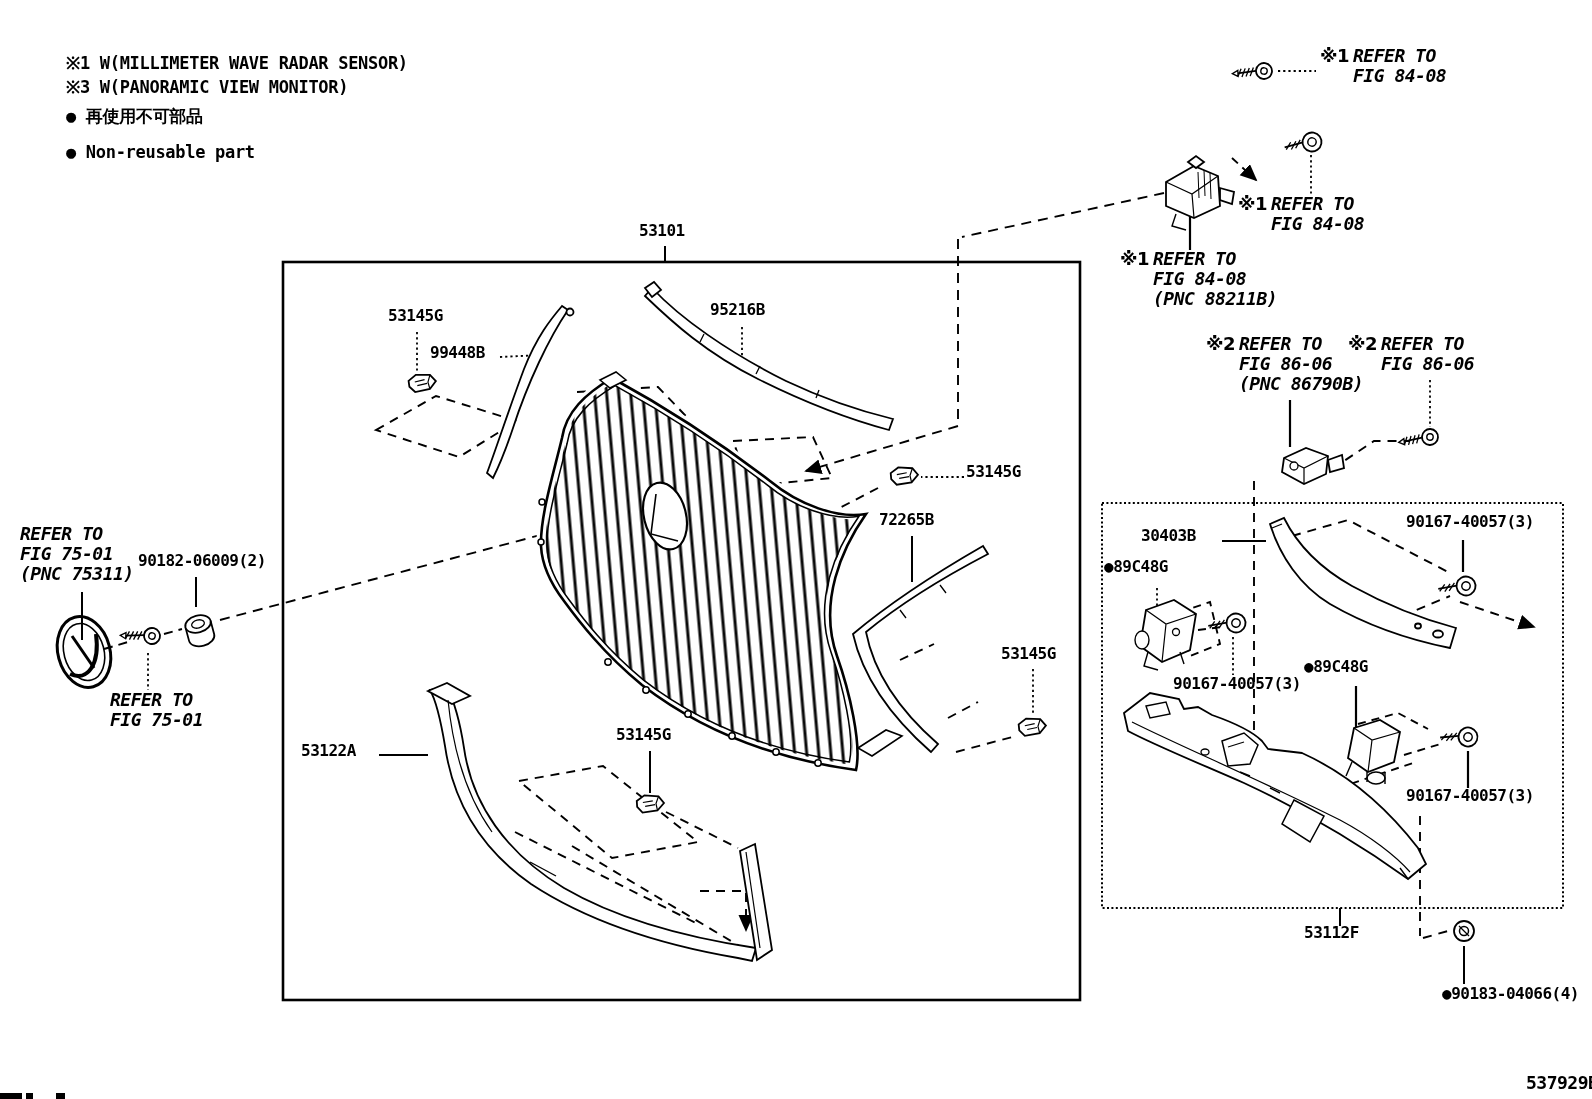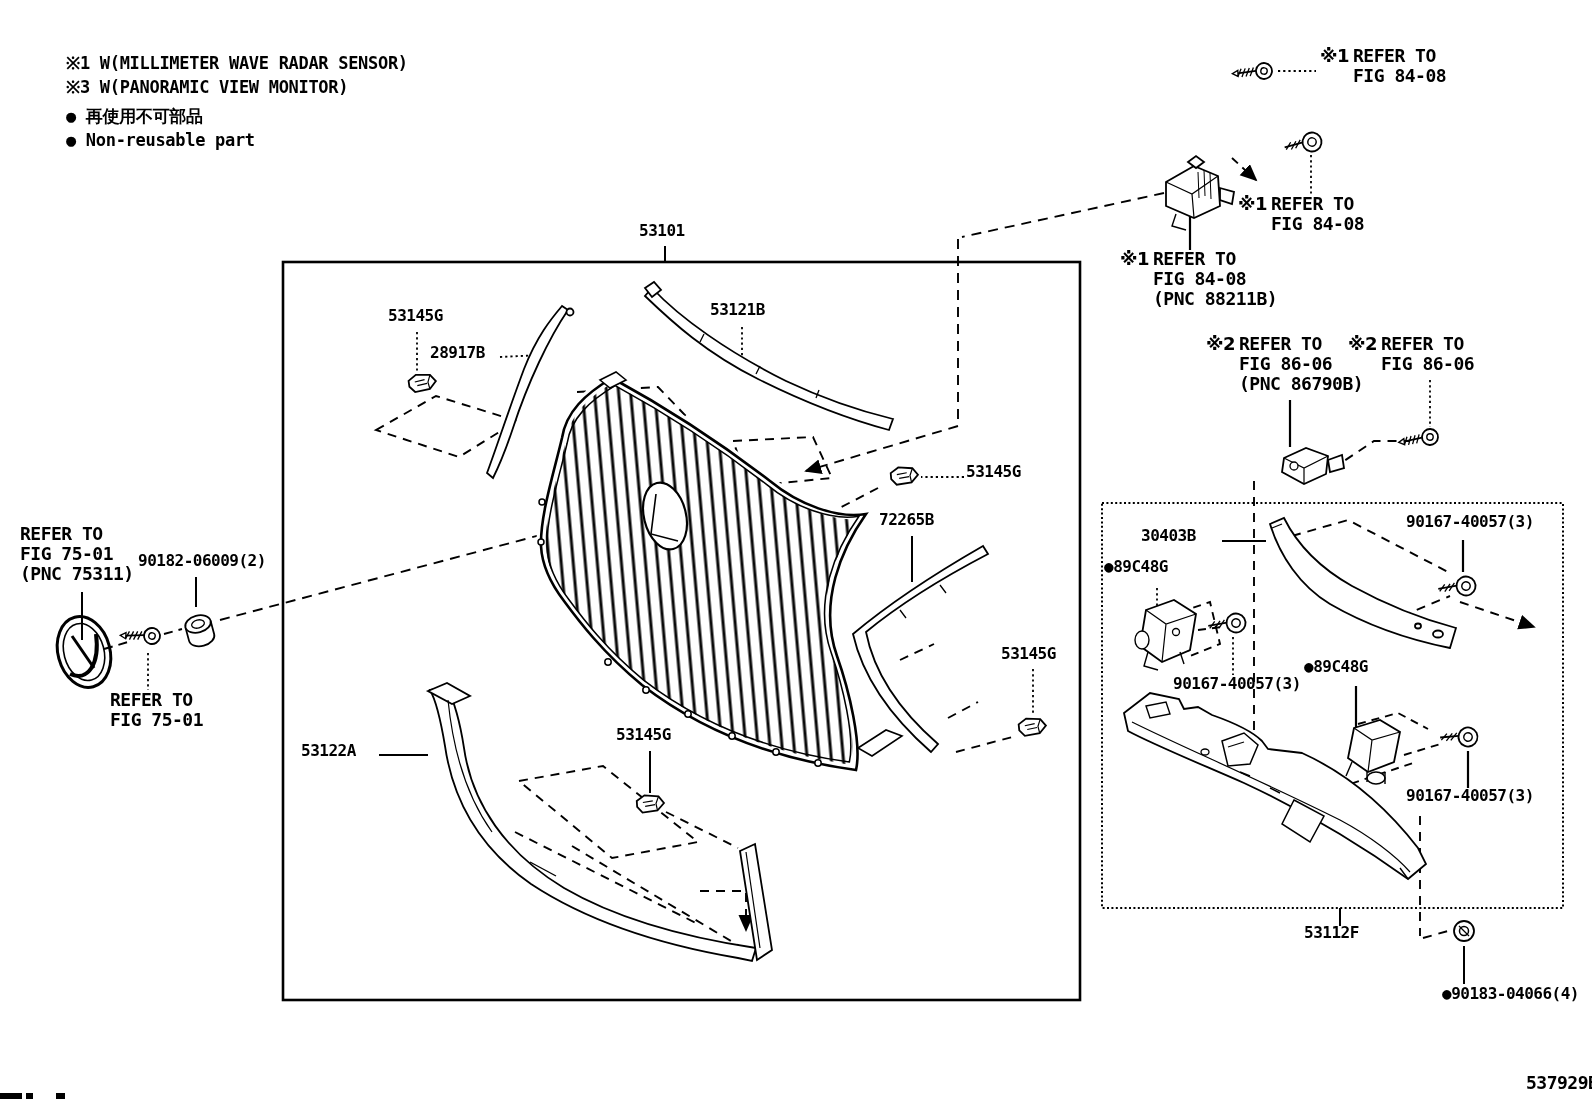--- a/index.html
+++ b/index.html
@@ -6,21 +6,21 @@
   #stage{position:relative;width:1592px;height:1099px;background:#fff;overflow:hidden;
          font-family:"DejaVu Sans Mono",monospace;color:#000;}
   #art{position:absolute;left:0;top:0;}
   .lab{position:absolute;font-weight:bold;font-size:16px;line-height:20px;
        letter-spacing:-0.5px;white-space:pre;}
   .legend-line{position:absolute;font-weight:bold;font-size:17px;line-height:20px;
        letter-spacing:-0.3px;white-space:pre;}
   .ref{position:absolute;display:flex;align-items:flex-start;font-weight:bold;
        font-size:18px;line-height:20px;letter-spacing:-0.5px;}
   .ref .mk{font-family:"DejaVu Sans",sans-serif;margin-right:4px;}
-  .ref .tx{white-space:pre;}
+  .ref .tx{white-space:pre;font-style:italic;}
   .docnum{position:absolute;font-weight:bold;font-size:18px;letter-spacing:-0.5px;margin-left:16px;}
 </style>
 </head>
 <body>
 
 <div id="stage">
 
 <svg id="art" width="1592" height="1099" viewBox="0 0 1592 1099">
   <defs>
     <pattern id="slats" width="12" height="12" patternUnits="userSpaceOnUse" patternTransform="rotate(-5)">
@@ -244,21 +244,21 @@
   <g fill="#000">
     <rect x="0" y="1093" width="22" height="6"></rect>
     <rect x="26" y="1093" width="7" height="6"></rect>
     <rect x="56" y="1093" width="9" height="6"></rect>
   </g>
 </svg>
 
 <div class="legend-line" style="left:66px;top:53px">※1 W(MILLIMETER WAVE RADAR SENSOR)</div>
 <div class="legend-line" style="left:66px;top:77px">※3 W(PANORAMIC VIEW MONITOR)</div>
 <div class="legend-line" style="left:66px;top:106px">● 再使用不可部品</div>
-<div class="legend-line" style="left:66px;top:130px">● Non-reusable part</div>
+<div class="legend-line" style="left:66px;top:142px">● Non-reusable part</div>
 
 <div class="ref" style="left:1320px;top:46px">
   <span class="mk">※1</span>
   <span class="tx">REFER TO
 FIG 84-08</span>
 </div>
 <div class="ref" style="left:1238px;top:194px">
   <span class="mk">※1</span>
   <span class="tx">REFER TO
 FIG 84-08</span>
@@ -285,22 +285,22 @@
 FIG 75-01
 (PNC 75311)</span>
 </div>
 <div class="ref" style="left:110px;top:690px">
   <span class="tx">REFER TO
 FIG 75-01</span>
 </div>
 
 <div class="lab" style="left:639px;top:221px">53101</div>
 <div class="lab" style="left:388px;top:306px">53145G</div>
-<div class="lab" style="left:430px;top:343px">28917B</div>
-<div class="lab" style="left:710px;top:300px">53121B</div>
+<div class="lab" style="left:430px;top:343px">99448B</div>
+<div class="lab" style="left:710px;top:300px">95216B</div>
 <div class="lab" style="left:966px;top:462px">53145G</div>
 <div class="lab" style="left:879px;top:510px">72265B</div>
 <div class="lab" style="left:1001px;top:644px">53145G</div>
 <div class="lab" style="left:301px;top:741px">53122A</div>
 <div class="lab" style="left:616px;top:725px">53145G</div>
 <div class="lab" style="left:138px;top:551px">90182-06009(2)</div>
 <div class="lab" style="left:1141px;top:526px">30403B</div>
 <div class="lab" style="left:1406px;top:512px">90167-40057(3)</div>
 <div class="lab" style="left:1104px;top:557px">●89C48G</div>
 <div class="lab" style="left:1173px;top:674px">90167-40057(3)</div>

